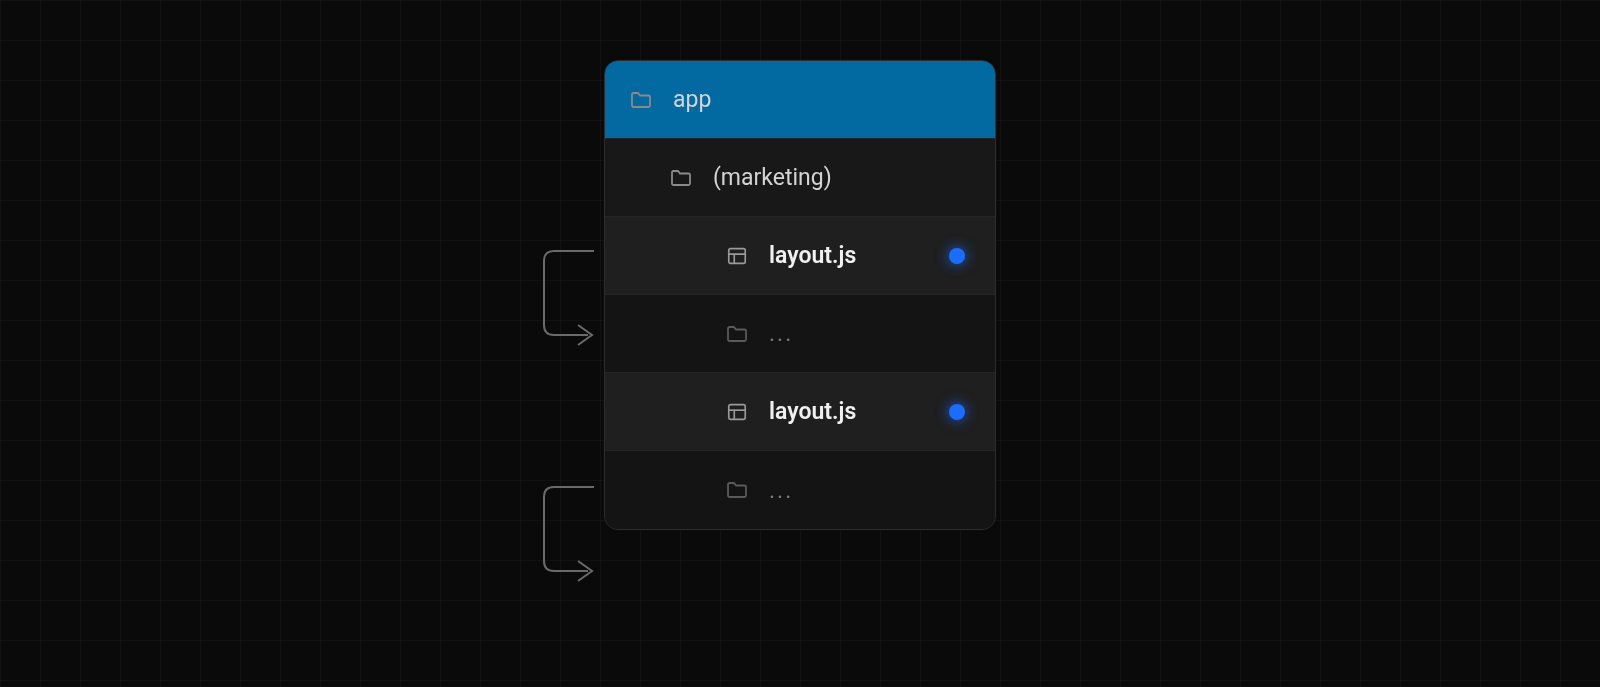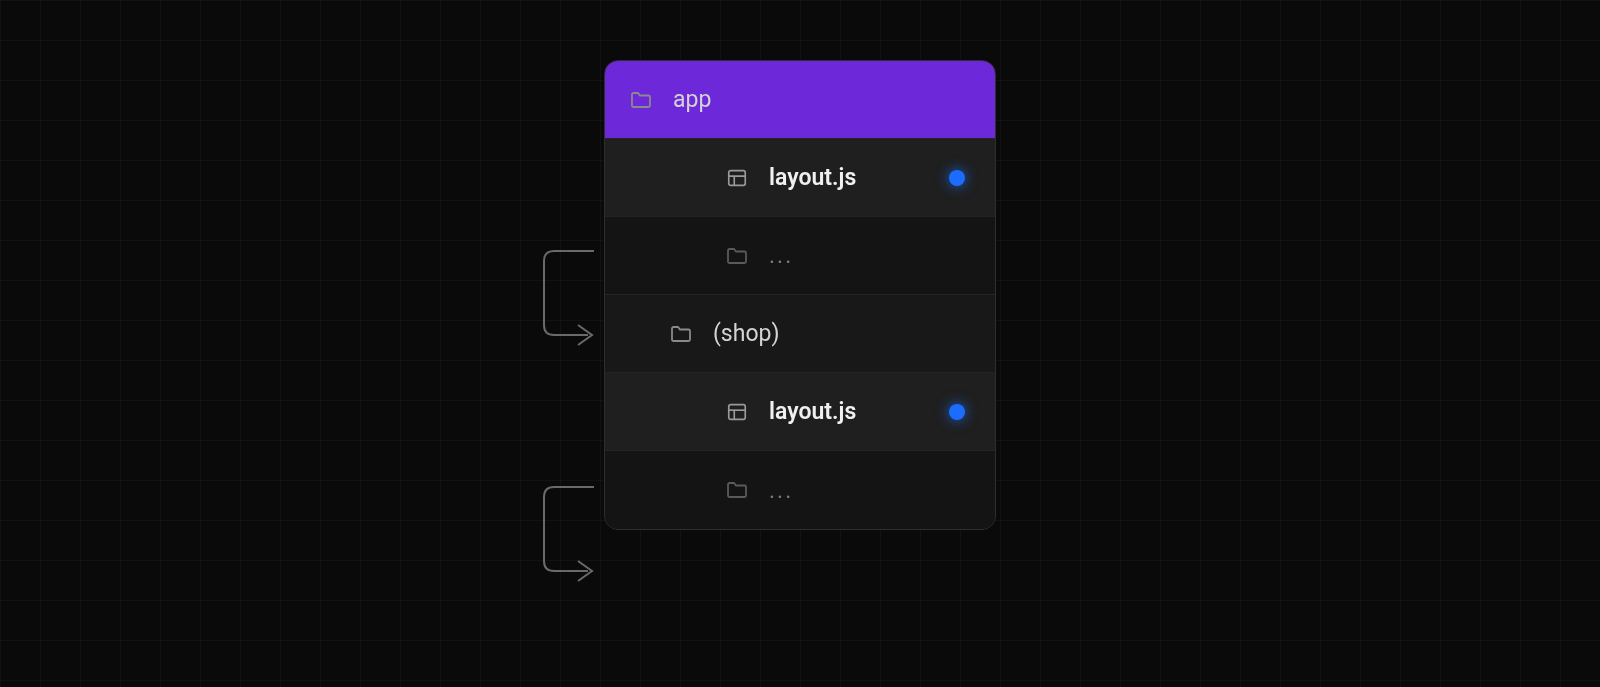--- a/index.html
+++ b/index.html
@@ -40,21 +40,21 @@
     align-items: center;
     padding-left: 24px;
     position: relative;
     border-bottom: 1px solid #242424;
   }
   .row:last-child { border-bottom: none; }
   
   .row.level-1 { padding-left: 64px; }
   .row.level-2 { padding-left: 120px; }
   
-  .row.header { background: #6d28d9; }
+  .row.header { background: #0369a1; }
   .row.group  { background: #181818; }
   .row.file   { background: #1f1f1f; }
   .row.more   { background: #141414; }
   
   .icon {
     width: 24px;
     height: 24px;
     flex: 0 0 24px;
     margin-right: 20px;
     display: flex;
@@ -110,20 +110,28 @@
 
   <div class="row header">
     <span class="icon">
       <svg width="24" height="24" viewBox="0 0 24 24" fill="none" stroke="#8a8a8a" stroke-width="1.8">
         <path d="M3 6.5 A1.5 1.5 0 0 1 4.5 5 H9 L11 7.5 H19.5 A1.5 1.5 0 0 1 21 9 V17.5 A1.5 1.5 0 0 1 19.5 19 H4.5 A1.5 1.5 0 0 1 3 17.5 Z"></path>
       </svg>
     </span>
     <span class="label">app</span>
   </div>
 
+  <div class="row group level-1">
+    <span class="icon">
+      <svg width="24" height="24" viewBox="0 0 24 24" fill="none" stroke="#8a8a8a" stroke-width="1.8">
+        <path d="M3 6.5 A1.5 1.5 0 0 1 4.5 5 H9 L11 7.5 H19.5 A1.5 1.5 0 0 1 21 9 V17.5 A1.5 1.5 0 0 1 19.5 19 H4.5 A1.5 1.5 0 0 1 3 17.5 Z"></path>
+      </svg>
+    </span>
+    <span class="label">(marketing)</span>
+  </div>
 
   <div class="row file level-2">
     <span class="icon">
       <svg width="22" height="22" viewBox="0 0 24 24" fill="none" stroke="#9a9a9a" stroke-width="1.8">
         <rect x="3" y="4" width="18" height="16" rx="2"></rect>
         <line x1="3" y1="10" x2="21" y2="10"></line>
         <line x1="9" y1="10" x2="9" y2="20"></line>
       </svg>
     </span>
     <span class="label bold">layout.js</span>
@@ -132,28 +140,20 @@
 
   <div class="row more level-2">
     <span class="icon">
       <svg width="24" height="24" viewBox="0 0 24 24" fill="none" stroke="#5a5a5a" stroke-width="1.8">
         <path d="M3 6.5 A1.5 1.5 0 0 1 4.5 5 H9 L11 7.5 H19.5 A1.5 1.5 0 0 1 21 9 V17.5 A1.5 1.5 0 0 1 19.5 19 H4.5 A1.5 1.5 0 0 1 3 17.5 Z"></path>
       </svg>
     </span>
     <span class="label dim">...</span>
   </div>
 
-  <div class="row group level-1">
-    <span class="icon">
-      <svg width="24" height="24" viewBox="0 0 24 24" fill="none" stroke="#8a8a8a" stroke-width="1.8">
-        <path d="M3 6.5 A1.5 1.5 0 0 1 4.5 5 H9 L11 7.5 H19.5 A1.5 1.5 0 0 1 21 9 V17.5 A1.5 1.5 0 0 1 19.5 19 H4.5 A1.5 1.5 0 0 1 3 17.5 Z"></path>
-      </svg>
-    </span>
-    <span class="label">(shop)</span>
-  </div>
 
   <div class="row file level-2">
     <span class="icon">
       <svg width="22" height="22" viewBox="0 0 24 24" fill="none" stroke="#9a9a9a" stroke-width="1.8">
         <rect x="3" y="4" width="18" height="16" rx="2"></rect>
         <line x1="3" y1="10" x2="21" y2="10"></line>
         <line x1="9" y1="10" x2="9" y2="20"></line>
       </svg>
     </span>
     <span class="label bold">layout.js</span>

